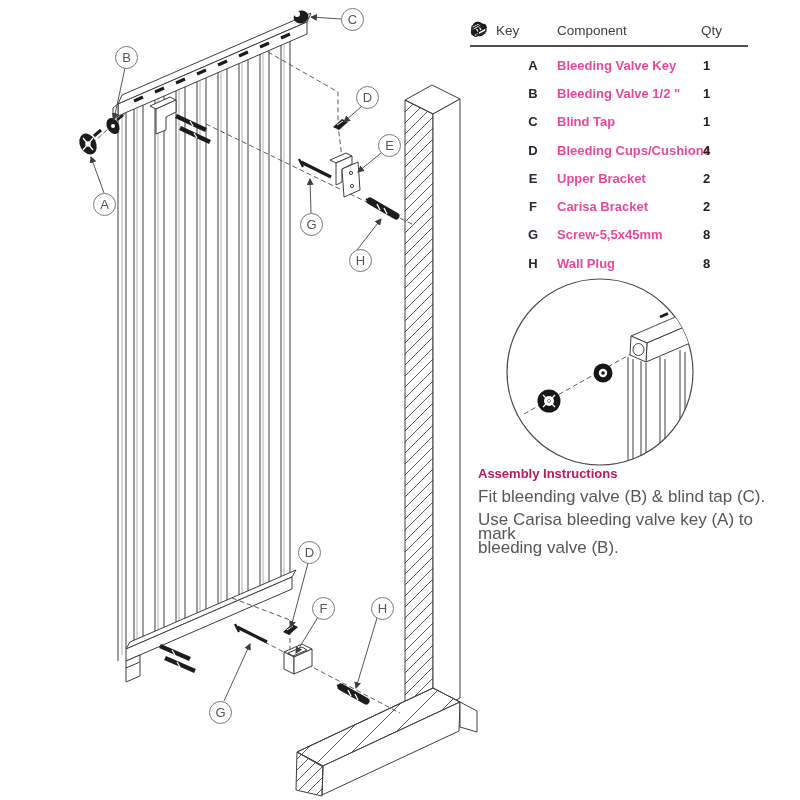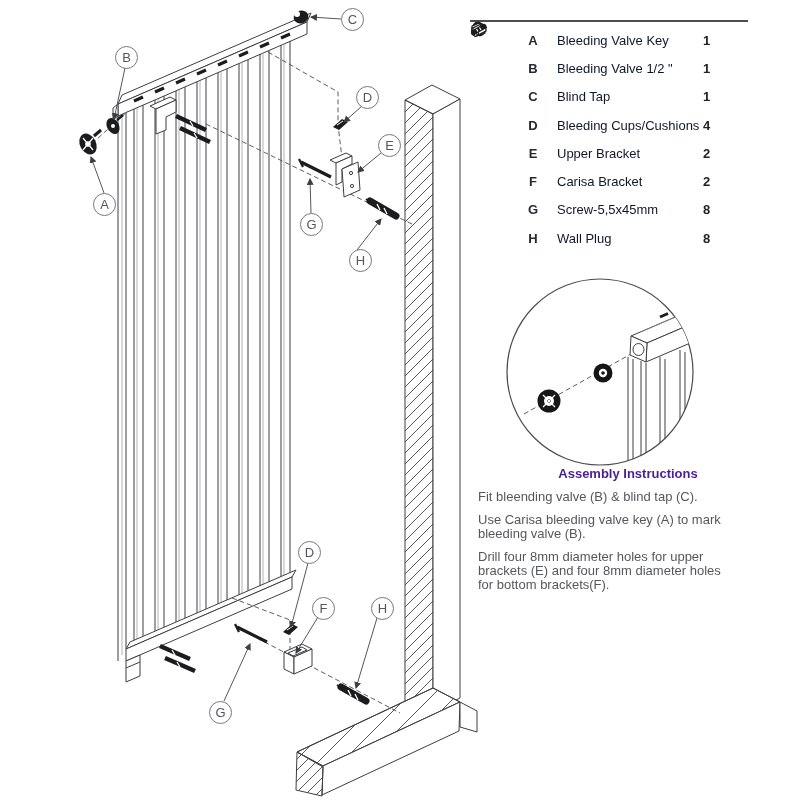--- a/index.html
+++ b/index.html
@@ -17,26 +17,26 @@
   .parts-table{position:absolute;left:470px;top:20px;width:290px;z-index:4;}
   .pt-head{position:relative;height:25px;font-size:13.5px;color:#3f4042;}
   .pt-head .h-key{position:absolute;left:26px;top:3px;}
   .pt-head .h-comp{position:absolute;left:87px;top:3px;}
   .pt-head .h-qty{position:absolute;left:231px;top:3px;}
   .pt-rule{border-top:2.5px solid #4c4d4f;margin:0;width:278px;}
   .pt-rows{margin-top:4px;}
   .pt-row{display:grid;grid-template-columns:48px 30px 152px 34px;align-items:center;height:28.3px;}
   .pt-icons{display:flex;justify-content:flex-end;align-items:center;gap:1px;padding-right:5px;}
   .pt-key{font-weight:bold;font-size:13px;color:#232a33;text-align:center;}
-  .pt-comp{font-size:13px;color:#0f172a;padding-left:9px;white-space:nowrap;}
+  .pt-comp{font-size:13px;color:#ec4899;padding-left:9px;white-space:nowrap;font-weight:bold;}
   .pt-qty{font-weight:bold;font-size:13px;color:#232325;padding-left:3px;}
   
   .instructions{position:absolute;left:478px;top:466px;width:300px;z-index:4;}
-  .instr-title{font-size:13px;font-weight:bold;color:#4c1d95;margin:0 0 9px 0;text-align:center;}
-  .instructions p{font-size:13px;color:#56575a;line-height:14px;margin:0 0 9px 0;white-space:pre-line;}
+  .instr-title{font-size:13px;font-weight:bold;color:#be185d;margin:0 0 9px 0;}
+  .instructions p{font-size:17px;color:#56575a;line-height:14px;margin:0 0 9px 0;white-space:pre-line;}
 </style>
 </head>
 <body>
 
 <div class="canvas">
 
 <svg width="800" height="800" viewBox="0 0 800 800">
   <defs>
     <marker id="arr" viewBox="0 0 10 10" refX="8.5" refY="5" markerWidth="7" markerHeight="7" orient="auto">
       <path d="M0 0 L10 5 L0 10 Z" fill="#3d3e40"></path>
@@ -210,20 +210,25 @@
 <div class="callout" style="left:356px;top:86px;">D</div>
 <div class="callout" style="left:378px;top:134px;">E</div>
 <div class="callout" style="left:300px;top:213px;">G</div>
 <div class="callout" style="left:349px;top:249px;">H</div>
 <div class="callout" style="left:298px;top:541px;">D</div>
 <div class="callout" style="left:312px;top:597px;">F</div>
 <div class="callout" style="left:371px;top:597px;">H</div>
 <div class="callout" style="left:209px;top:701px;">G</div>
 
 <div class="parts-table">
+  <div class="pt-head">
+    <span class="h-key">Key</span>
+    <span class="h-comp">Component</span>
+    <span class="h-qty">Qty</span>
+  </div>
   <div class="pt-rule"></div>
   <div class="pt-rows">
     <div class="pt-row">
       <span class="pt-icons">
             <svg width="18" height="18" viewBox="0 0 18 18">
               <ellipse cx="9" cy="9" rx="6" ry="7.5" transform="rotate(-28 9 9)" fill="#1c1c1e"></ellipse>
               <circle cx="9" cy="9" r="2.2" fill="#fff"></circle>
               <path d="M5.5 5.5 L12.5 12.5 M12.5 5.5 L5.5 12.5" stroke="#fff" stroke-width="1"></path>
             </svg>
           </span>
@@ -316,18 +321,15 @@
       <span class="pt-qty">8</span>
     </div>
   </div>
 </div>
 
 <div class="instructions">
   <h3 class="instr-title">Assembly Instructions</h3>
   <p>Fit bleending valve (B) &amp; blind tap (C).</p>
   <p>Use Carisa bleeding valve key (A) to mark
 bleeding valve (B).</p>
-  <p>Drill four 8mm diameter holes for upper
-brackets (E) and four 8mm diameter holes
-for bottom brackets(F).</p>
 </div>
 
 </div>
 
 </body></html>

